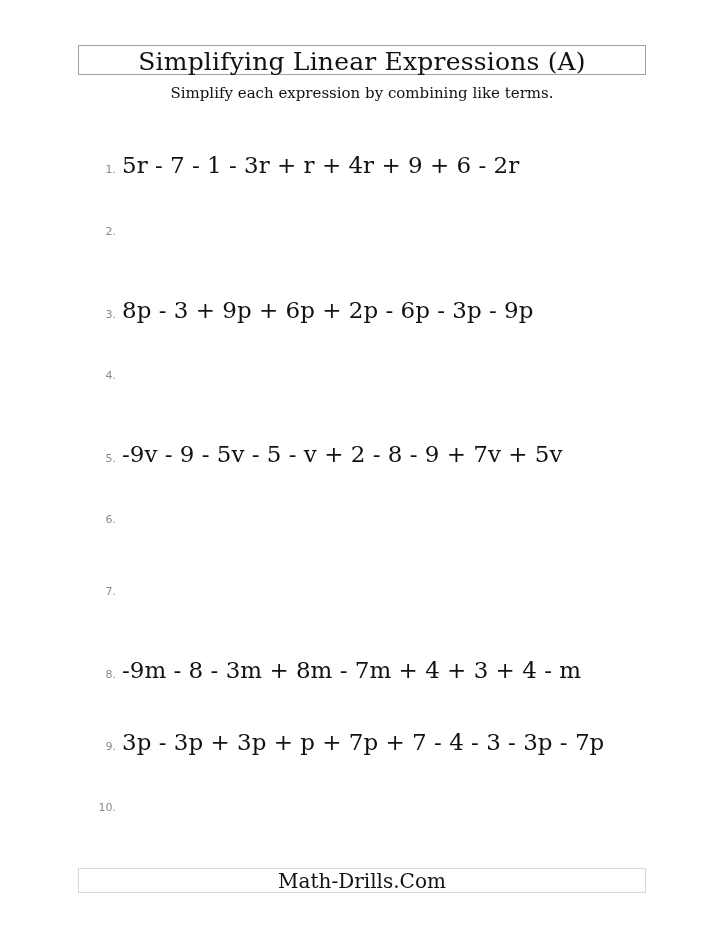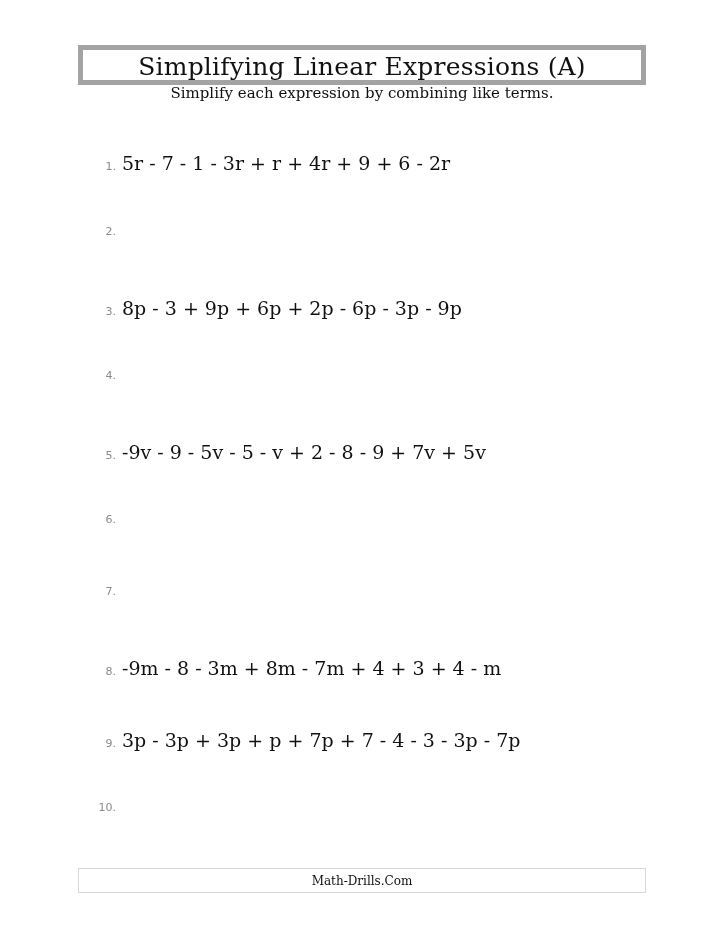--- a/index.html
+++ b/index.html
@@ -1,46 +1,46 @@
 <!DOCTYPE html>
 <html><head>
   <meta charset="utf-8">
   <style>
     html, body { margin: 0; padding: 0; background: #ffffff; }
     body {
       width: 728px; height: 942px; position: relative; overflow: hidden;
       font-family: "DejaVu Serif", "Liberation Serif", serif; color: #111;
     }
     .title-box {
-      position: absolute; left: 78px; top: 45px; width: 568px; height: 40px;
-      border: 5px solid #a3a3a3; box-sizing: border-box;
+      position: absolute; left: 78px; top: 45px; width: 568px; height: 30px;
+      border: 1px solid #a3a3a3; box-sizing: border-box;
       display: flex; align-items: center; justify-content: center;
     }
     .title {
       font-size: 25px; letter-spacing: 0.2px; line-height: 1; margin-top: 2px;
     }
     .subtitle {
       position: absolute; left: 78px; width: 568px; top: 84px;
       text-align: center; font-size: 15px;
     }
     .problem {
       position: absolute; left: 94px; height: 24px;
       display: flex; align-items: baseline;
     }
     .num {
       font-size: 11px; color: #8a8a8a; width: 22px; text-align: right;
       margin-right: 6px; font-family: "DejaVu Sans", "Liberation Sans", sans-serif;
     }
-    .expr { font-size: 19px; white-space: pre; }
+    .expr { font-size: 23px; white-space: pre; }
     .footer-box {
       position: absolute; left: 78px; top: 868px; width: 568px; height: 25px;
       border: 1px solid #d8d8d8; box-sizing: border-box;
       display: flex; align-items: center; justify-content: center;
     }
-    .footer { font-size: 12px; }
+    .footer { font-size: 20px; }
   </style>
 </head>
 <body>
 
 <div class="title-box">
   <span class="title">Simplifying Linear Expressions (A)</span>
 </div>
 <div class="subtitle">Simplify each expression by combining like terms.</div>
 
 <div class="problem" style="top:152px">

